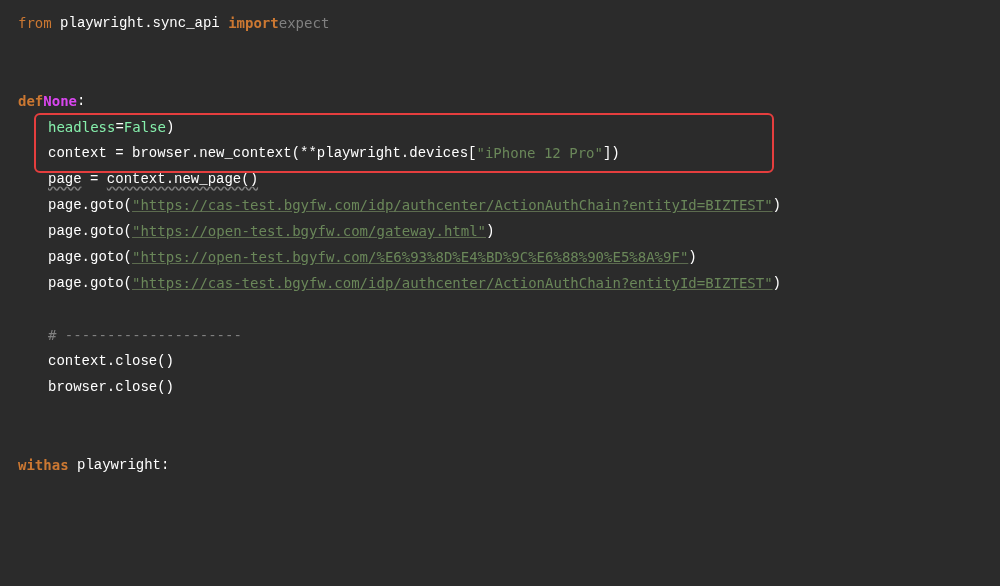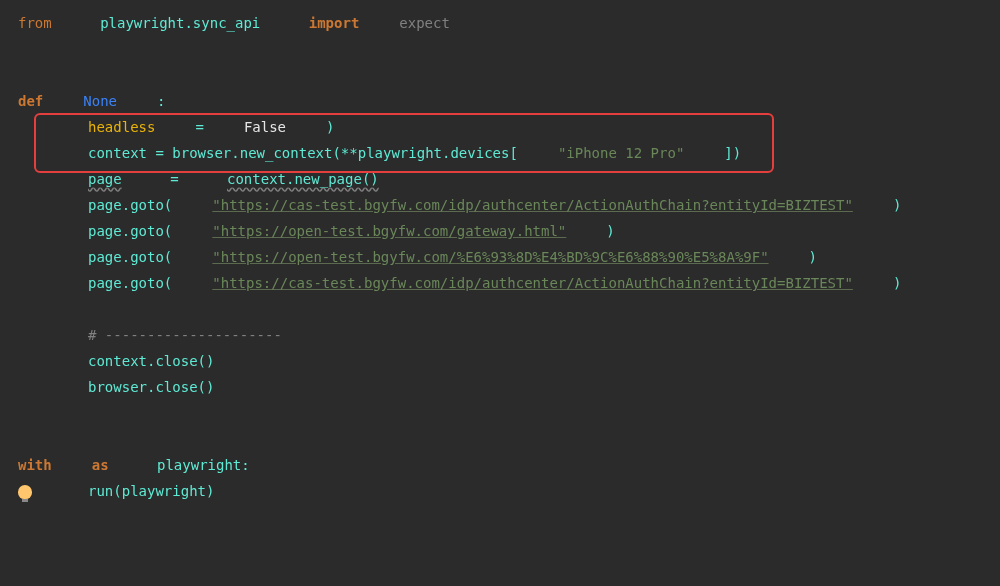--- a/index.html
+++ b/index.html
@@ -16,29 +16,28 @@
     .editor {
       padding: 10px 0 10px 18px;
       line-height: 26px;
     }
     .line {
       white-space: pre;
       display: flex;
       align-items: center;
       height: 26px;
       position: relative;
-      gap: 40px;
     }
     .kw { color: #cc7832; font-weight: bold; }
     .kw-from { color: #cc7832; }
-    .ident { color: #5eead4; }
+    .ident { color: #ffffff; font-family: Liberation Mono, monospace; }
     .str-device { color: #6a8759; }
-    .param { color: #eab308; }
-    .false { color: #e5e5e5; }
-    .none { color: #3b82f6; }
+    .param { color: #86efac; }
+    .false { color: #86efac; }
+    .none { color: #d946ef; font-weight: bold; }
     .comment { color: #808080; }
     .expect { color: #808080; }
     .url {
       color: #6a8759;
       text-decoration: underline;
       text-decoration-color: #5c6b4f;
     }
     .wavy {
       text-decoration: underline wavy;
       text-decoration-color: #808080;
@@ -91,16 +90,15 @@
   <div class="line"><span class="indent i1"></span><span class="ident">page.goto(</span><span class="url">"https://open-test.bgyfw.com/gateway.html"</span><span class="ident">)</span></div>
   <div class="line"><span class="indent i1"></span><span class="ident">page.goto(</span><span class="url">"https://open-test.bgyfw.com/%E6%93%8D%E4%BD%9C%E6%88%90%E5%8A%9F"</span><span class="ident">)</span></div>
   <div class="line"><span class="indent i1"></span><span class="ident">page.goto(</span><span class="url">"https://cas-test.bgyfw.com/idp/authcenter/ActionAuthChain?entityId=BIZTEST"</span><span class="ident">)</span></div>
   <div class="line"></div>
   <div class="line"><span class="indent i1"></span><span class="comment"># ---------------------</span></div>
   <div class="line"><span class="indent i1"></span><span class="ident">context.close()</span></div>
   <div class="line"><span class="indent i1"></span><span class="ident">browser.close()</span></div>
   <div class="line"></div>
   <div class="line"></div>
   <div class="line"><span class="kw">with</span><span class="kw">as</span><span class="ident"> playwright:</span></div>
-  <div class="line"><span class="indent i1"><span class="bulb-icon"></span></span><span class="ident">run(playwright)</span></div>
 </div>
 
 <div class="highlight-box"></div>
 
 </body></html>

